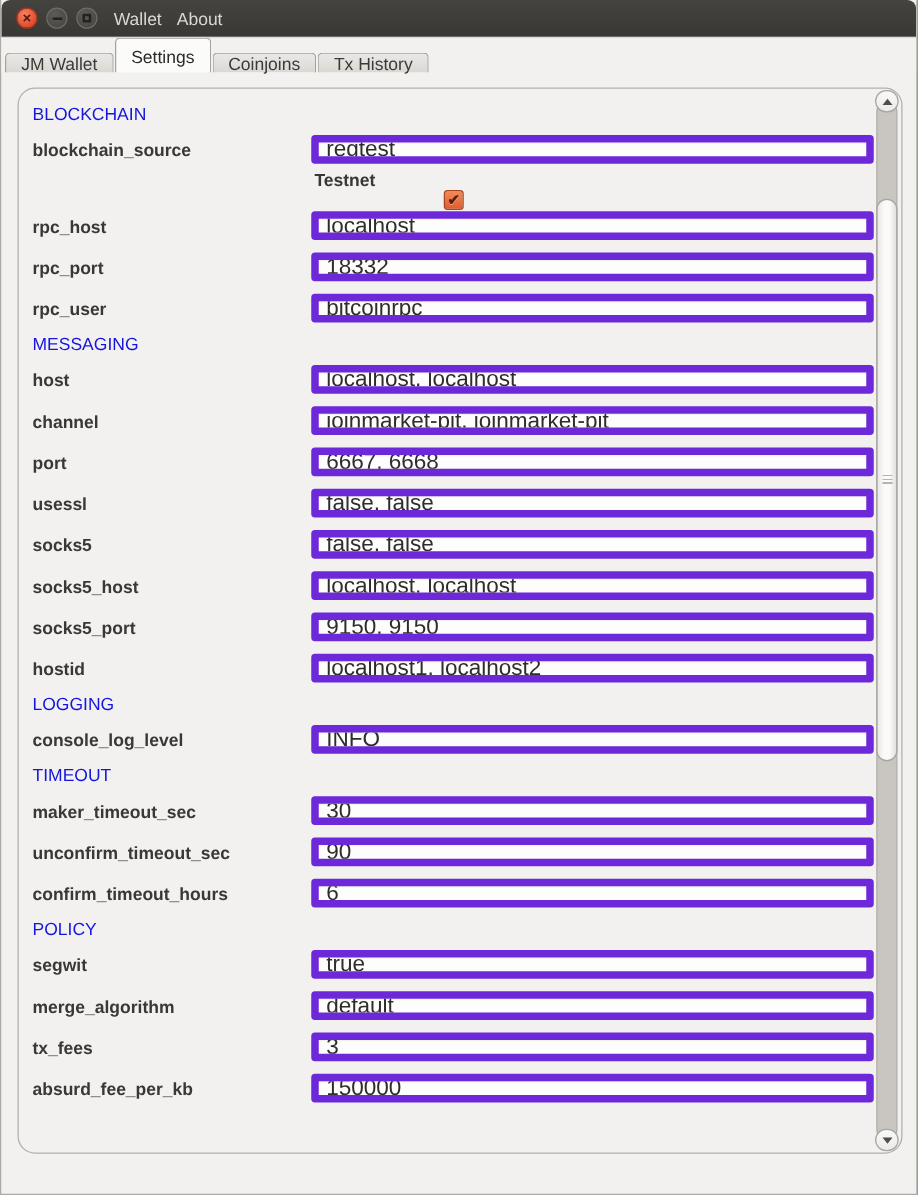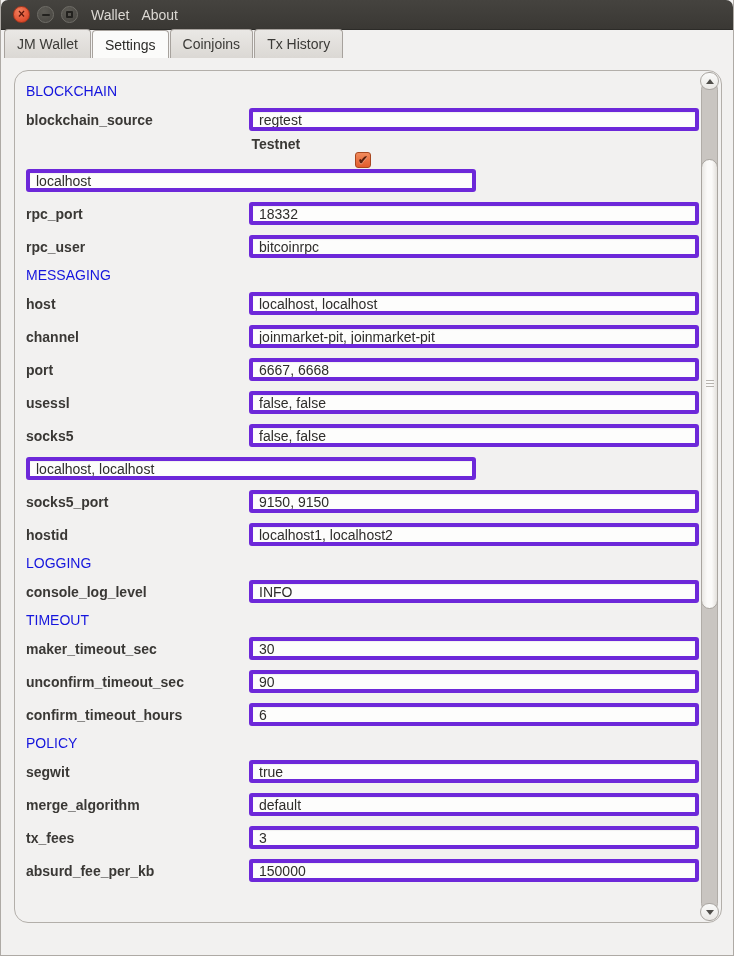--- a/index.html
+++ b/index.html
@@ -21,42 +21,42 @@
   .wm-close{background:radial-gradient(circle at 38% 30%,#f3825f,#dd4a2c 75%);border:1px solid #a8371d;}
   .wm-close .x{color:#5c160a;font-size:12px;font-weight:bold;line-height:1;margin-top:-1px;}
   .wm-grey{background:radial-gradient(circle at 38% 30%,#5d5b55,#4b4944 75%);border:1px solid #6f6d67;}
   .wm-min{width:8px;height:2px;background:#23221f;border-radius:1px;}
   .wm-max{width:7px;height:7px;border:2px solid #23221f;border-radius:1px;}
   .menu-item{color:#dbd8d3;padding:15px 6px;height:100%;display:flex;align-items:center;}
   .menu-item:first-of-type{margin-left:5px;}
   
   .tabbar{height:28px;display:flex;align-items:flex-end;padding-left:3px;background:#f2f1f0;}
   .tab{
-    height:29px;padding:0 12px;display:flex;align-items:center;
+    height:16px;padding:0 12px;display:flex;align-items:center;
     background:linear-gradient(#eae8e5,#dbd8d4);
     border:1px solid #a7a29d;border-bottom:none;border-radius:4px 4px 0 0;
     margin-right:0px;color:#3b3a37;position:relative;z-index:1;
   }
   .tab + .tab{margin-left:1px;}
   .tab.active{height:28px;background:#fbfbfa;z-index:3;color:#2c2b29;}
   
   .scrollframe{
     position:absolute;left:13px;right:11px;top:70px;bottom:32px;
     border:1px solid #b3afaa;border-radius:14px;background:#f2f1f0;
   }
   .viewport{position:absolute;left:0;top:0;right:21px;bottom:0;overflow:hidden;
     padding:8px 0 0 11px;}
   .row-header{height:24px;display:flex;align-items:center;color:#1515dd;}
   .s-row{height:33px;display:flex;align-items:center;}
   .s-row.cbrow{height:28px;flex-direction:column;}
   .s-row .lbl{width:223px;flex:none;color:#3a3835;font-weight:bold;}
   .s-row input{
     width:450px;height:23px;flex:none;padding:0 6px;
-    border:4px solid #6d28d9;border-radius:3px;background:#fdfdfc;color:#2e2d2b;
-    font-family:"Liberation Sans",sans-serif;font-size:14px;outline:none;
+    border:6px solid #6d28d9;border-radius:3px;background:#fdfdfc;color:#2e2d2b;
+    font-family:"Liberation Sans",sans-serif;font-size:18px;outline:none;
     box-shadow:inset 0 1px 1px rgba(0,0,0,0.05);
   }
   .checkbox{
     width:16px;height:16px;border-radius:3px;flex:none;
     background:linear-gradient(#f18b5c,#e25c2d);border:1px solid #a8471f;
     display:flex;align-items:center;justify-content:center;
   }
   .checkbox .check{color:#5a1f0c;font-size:12px;font-weight:bold;line-height:1;
     text-shadow:0 1px 0 rgba(255,255,255,0.35);}
   
@@ -123,20 +123,21 @@
           <span class="lbl">blockchain_source</span>
           <input type="text" value="regtest" style="">
         </div>
         <div class="s-row cbrow">
           <span class="lbl">Testnet</span>
           <div class="checkbox">
             <span class="check">✔</span>
           </div>
         </div>
         <div class="s-row">
+          <span class="lbl">rpc_host</span>
           <input type="text" value="localhost" style="">
         </div>
         <div class="s-row">
           <span class="lbl">rpc_port</span>
           <input type="text" value="18332" style="">
         </div>
         <div class="s-row">
           <span class="lbl">rpc_user</span>
           <input type="text" value="bitcoinrpc" style="">
         </div>
@@ -157,20 +158,21 @@
         </div>
         <div class="s-row">
           <span class="lbl">usessl</span>
           <input type="text" value="false, false" style="">
         </div>
         <div class="s-row">
           <span class="lbl">socks5</span>
           <input type="text" value="false, false" style="">
         </div>
         <div class="s-row">
+          <span class="lbl">socks5_host</span>
           <input type="text" value="localhost, localhost" style="">
         </div>
         <div class="s-row">
           <span class="lbl">socks5_port</span>
           <input type="text" value="9150, 9150" style="">
         </div>
         <div class="s-row">
           <span class="lbl">hostid</span>
           <input type="text" value="localhost1, localhost2" style="">
         </div>

